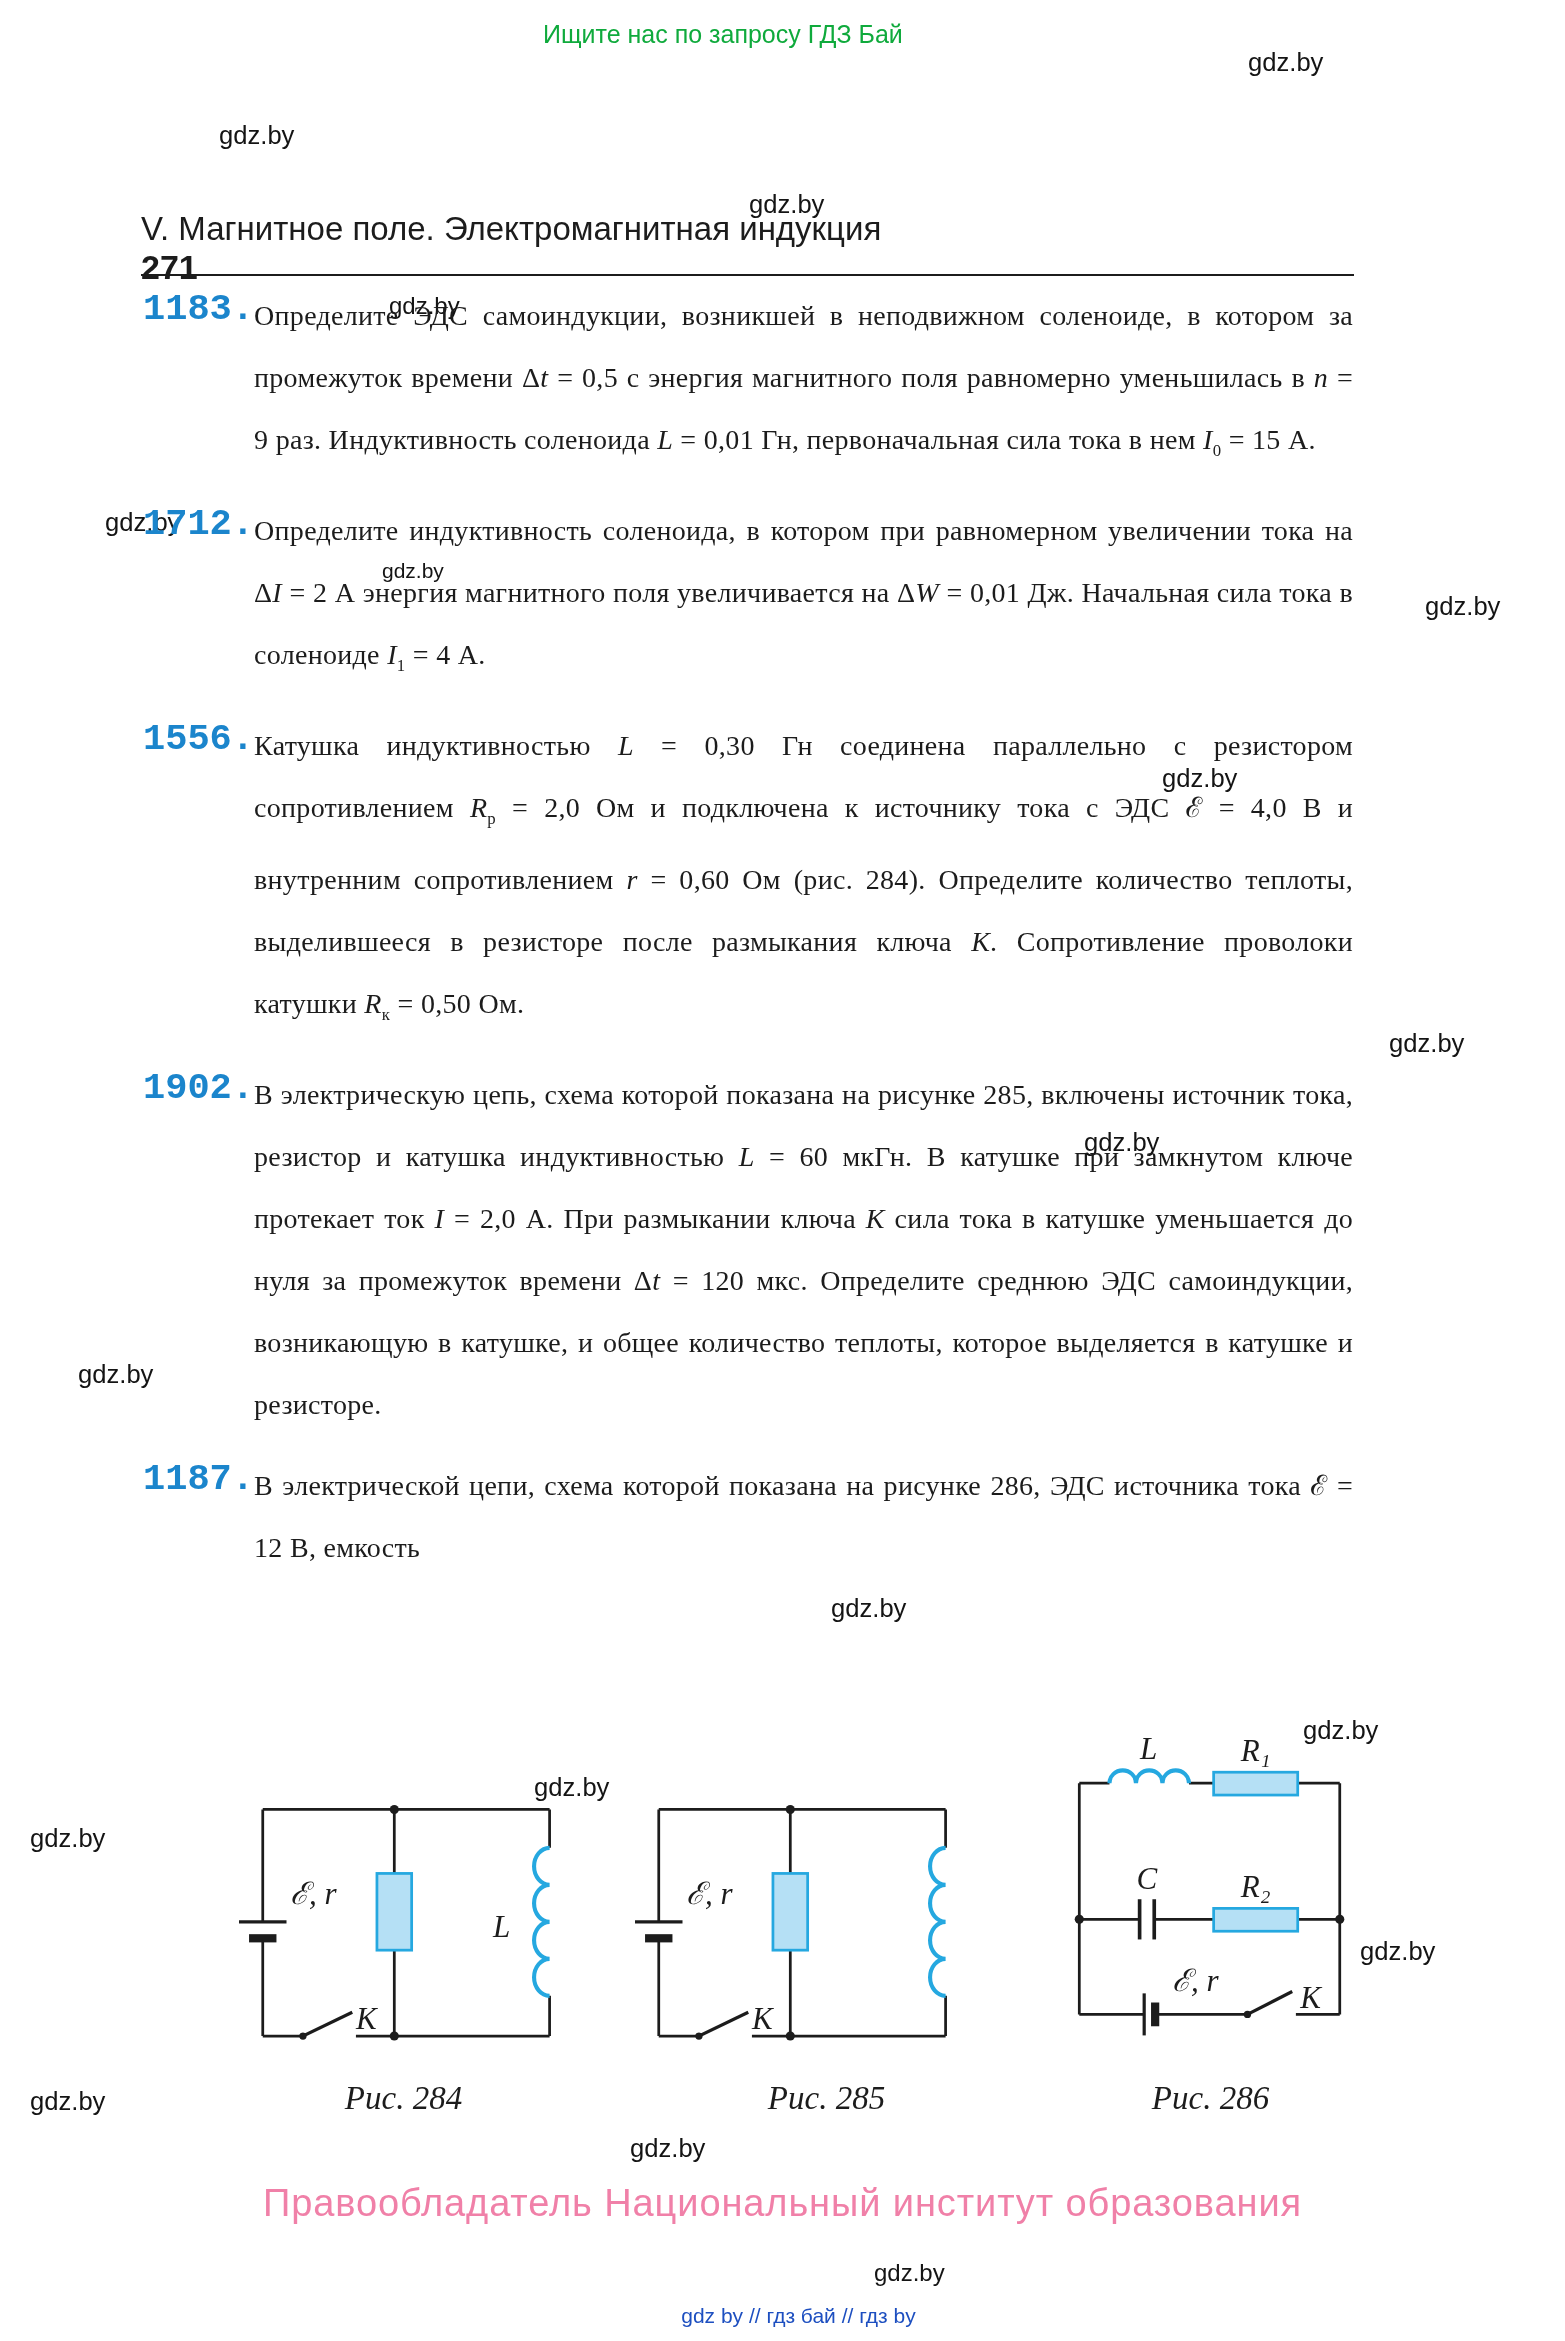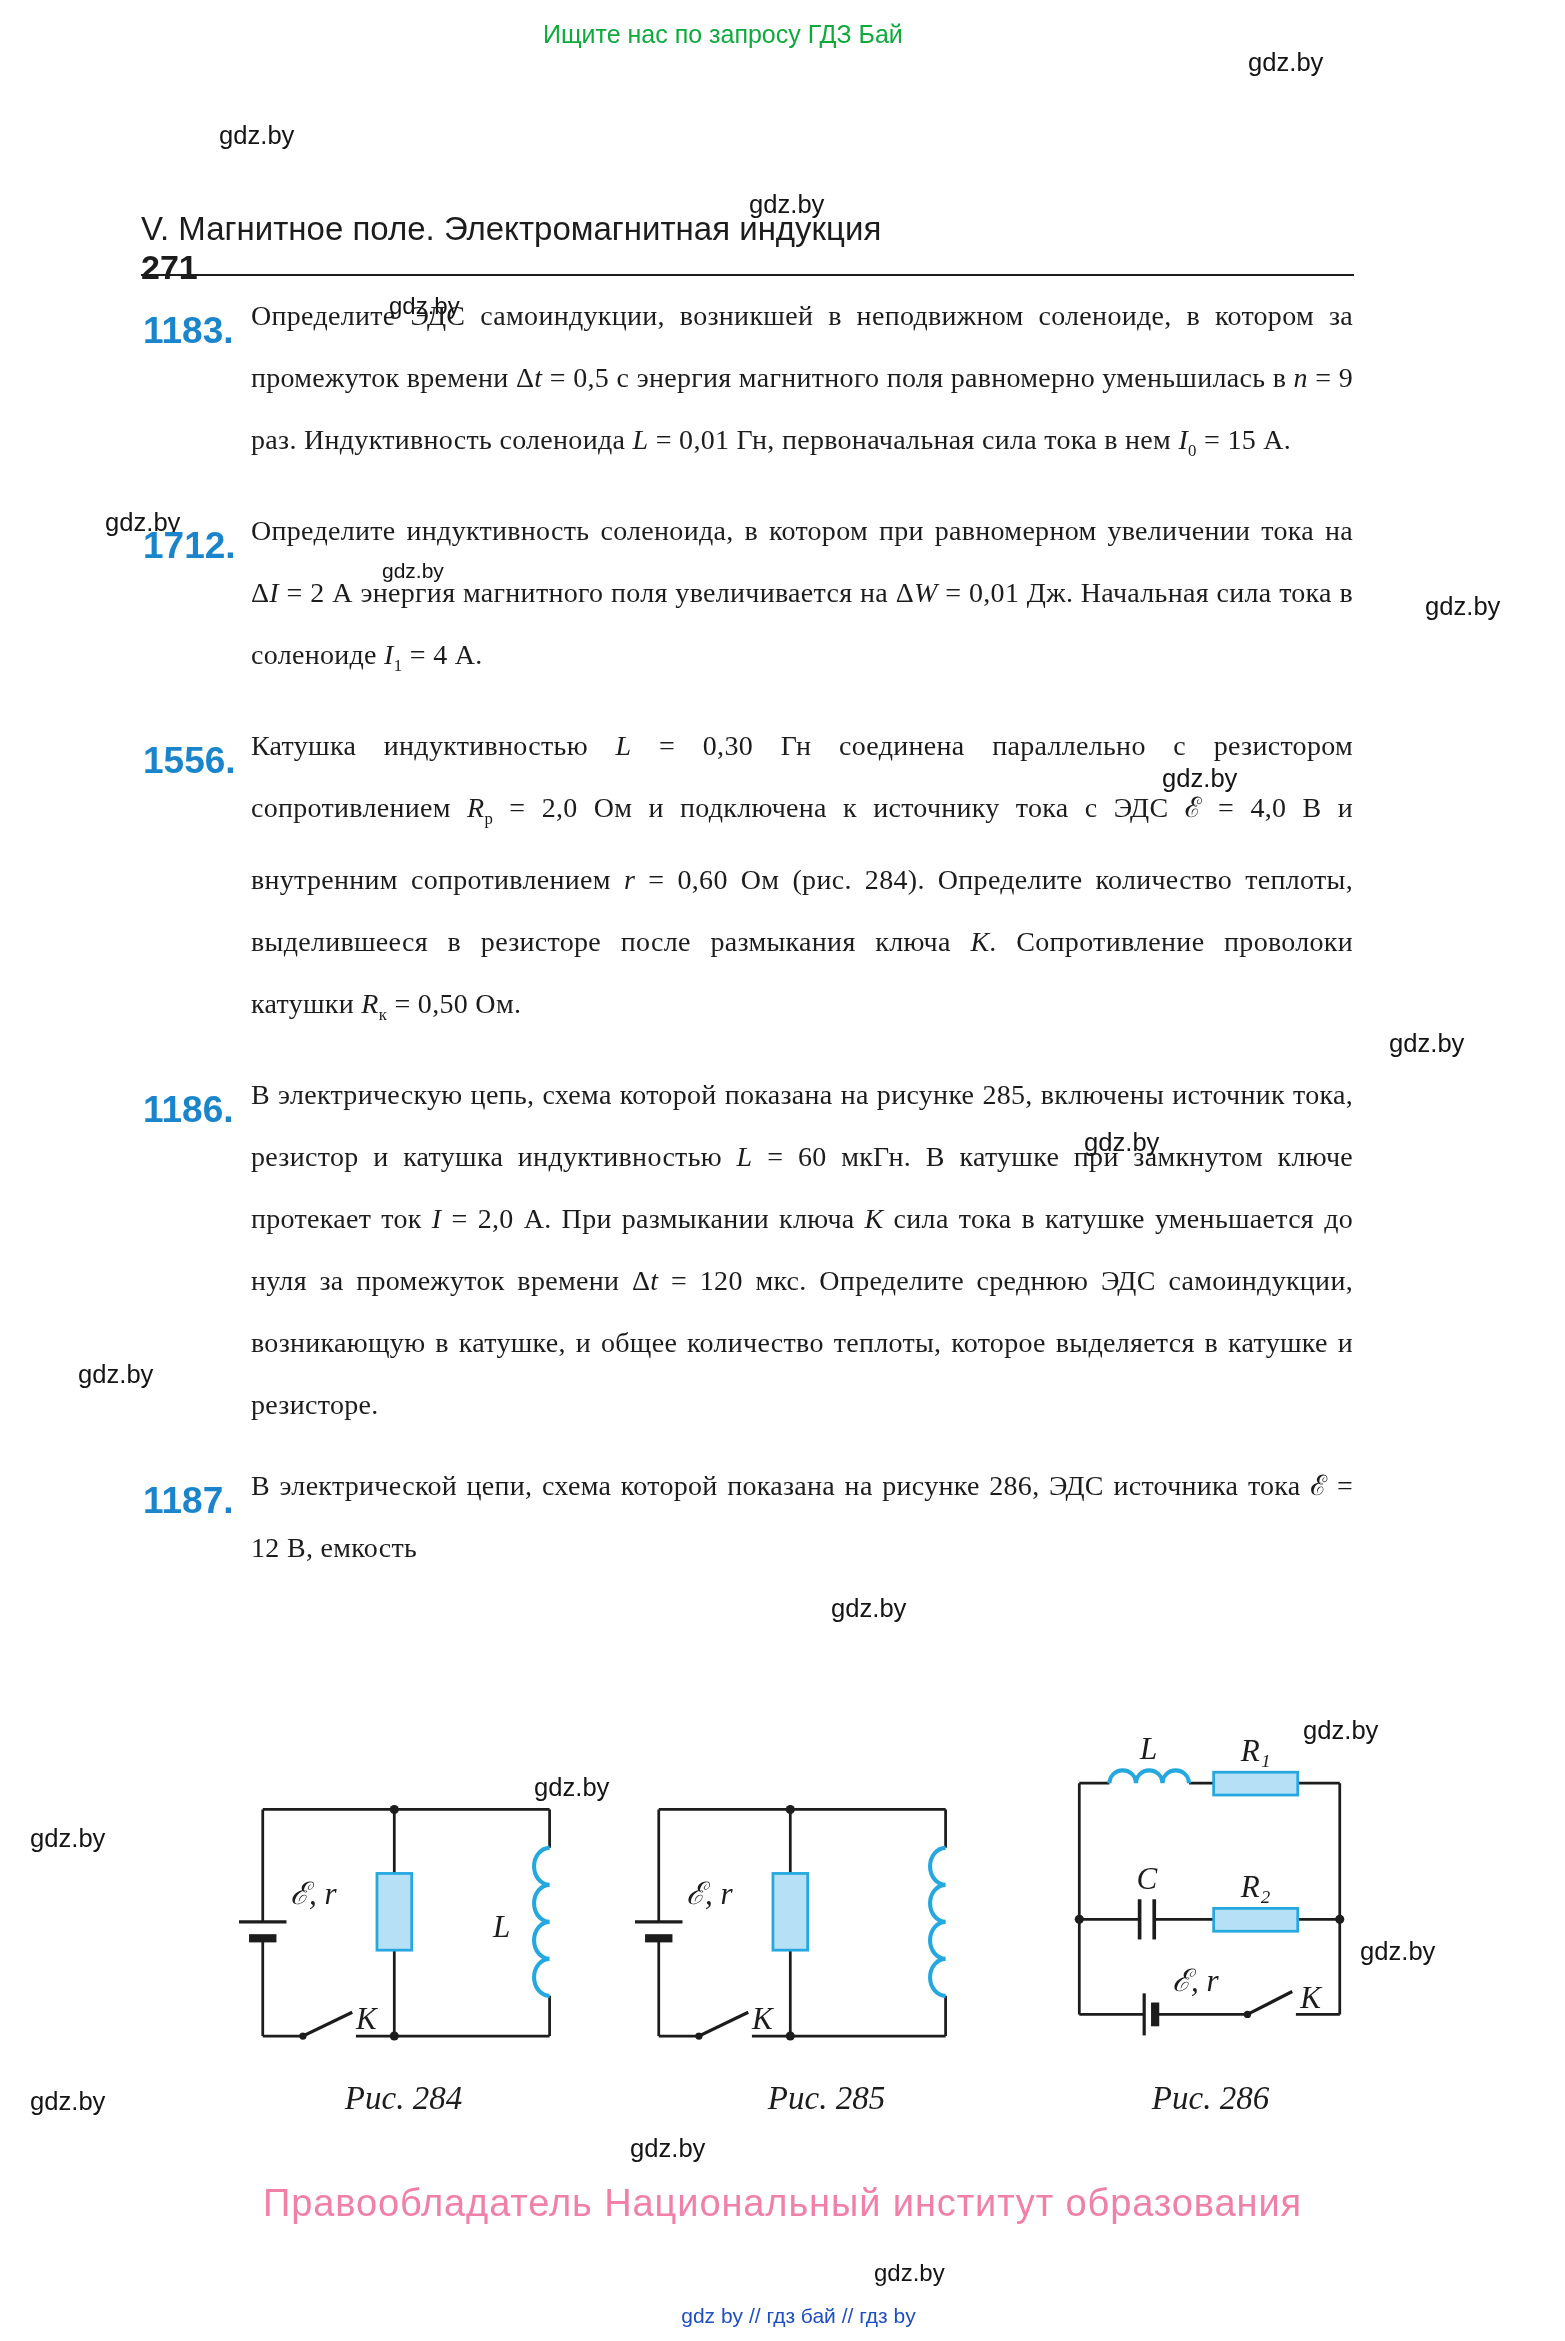--- a/index.html
+++ b/index.html
@@ -17,22 +17,22 @@
 
   .header{position:absolute;left:141px;top:210px;width:1213px;
       display:flex;justify-content:space-between;align-items:baseline;
       font-family:"Liberation Sans","DejaVu Sans",sans-serif;flex-direction:column;}
   .header .title{font-size:33px;}
   .header .pagenum{font-size:34px;font-weight:bold;}
   .rule{position:absolute;left:141px;top:274px;width:1213px;border-top:2.7px solid #1c1c1c;}
 
   .problems{position:absolute;left:143px;top:285px;width:1210px;}
   .problem{display:flex;margin-bottom:18.3px;}
-  .pnum{flex:0 0 108px;font-family:Liberation Sans, sans-serif;
-        font-weight:bold;font-size:37px;line-height:49px;color:var(--accent-blue);margin-top:21px;}
+  .pnum{flex:0 0 108px;font-family:Liberation Mono, monospace;
+        font-weight:bold;font-size:37px;line-height:49px;color:var(--accent-blue);}
   .ptext{flex:1;font-size:28px;line-height:62px;text-align:justify;letter-spacing:0.3px;}
   .ptext sub{font-size:.6em;}
 
   .fig{position:absolute;}
   .wire{stroke:#1c1c1c;stroke-width:3;fill:none;}
   .blade{stroke:#1c1c1c;stroke-width:3.5;}
   .batt-long{stroke:#1c1c1c;stroke-width:3.5;}
   .batt-short{stroke:#1c1c1c;stroke-width:9;}
   .capline{stroke:#1c1c1c;stroke-width:4;}
   .coil{stroke:var(--circuit-blue);stroke-width:4.5;fill:none;}
@@ -90,21 +90,21 @@
     </div>
     <div class="problem">
       <div class="pnum">1712.</div>
       <div class="ptext">Определите индуктивность соленоида, в котором при равномерном увеличении тока на Δ<i>I</i> = 2 А энергия магнитного поля увеличивается на Δ<i>W</i> = 0,01 Дж. Начальная сила тока в соленоиде <i>I</i><sub>1</sub> = 4 А.</div>
     </div>
     <div class="problem">
       <div class="pnum">1556.</div>
       <div class="ptext">Катушка индуктивностью <i>L</i> = 0,30 Гн соединена параллельно с резистором сопротивлением <i>R</i><sub>р</sub> = 2,0 Ом и подключена к источнику тока с ЭДС ℰ = 4,0 В и внутренним сопротивлением <i>r</i> = 0,60 Ом (рис. 284). Определите количество теплоты, выделившееся в резисторе после размыкания ключа <i>К</i>. Сопротивление проволоки катушки <i>R</i><sub>к</sub> = 0,50 Ом.</div>
     </div>
     <div class="problem">
-      <div class="pnum">1186.</div>
+      <div class="pnum">1902.</div>
       <div class="ptext">В электрическую цепь, схема которой показана на рисунке 285, включены источник тока, резистор и катушка индуктивностью <i>L</i> = 60 мкГн. В катушке при замкнутом ключе протекает ток <i>I</i> = 2,0 А. При размыкании ключа <i>К</i> сила тока в катушке уменьшается до нуля за промежуток времени Δ<i>t</i> = 120 мкс. Определите среднюю ЭДС самоиндукции, возникающую в катушке, и общее количество теплоты, которое выделяется в катушке и резисторе.</div>
     </div>
     <div class="problem">
       <div class="pnum">1187.</div>
       <div class="ptext">В электрической цепи, схема которой показана на рисунке 286, ЭДС источника тока ℰ = 12 В, емкость</div>
     </div>
   </div>
 
   <svg class="fig" style="left:239px;top:1802px" width="338" height="247" viewBox="0 0 370 270">
     <path class="wire" d="M26,8 H340 M26,8 V131 M26,149 V256 M26,256 H70 M128,256 H340 M340,8 V50 M340,212 V256 M170,8 V256"></path>

